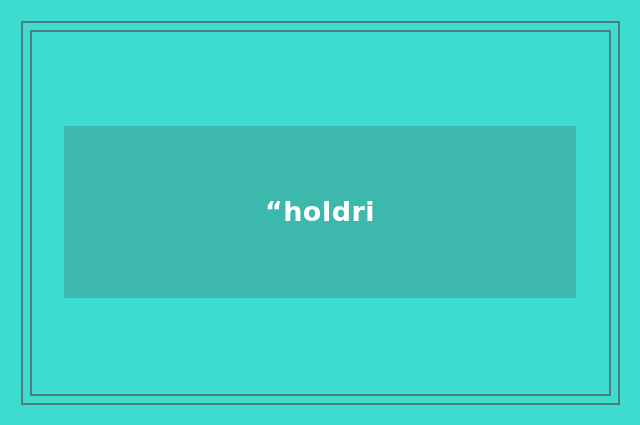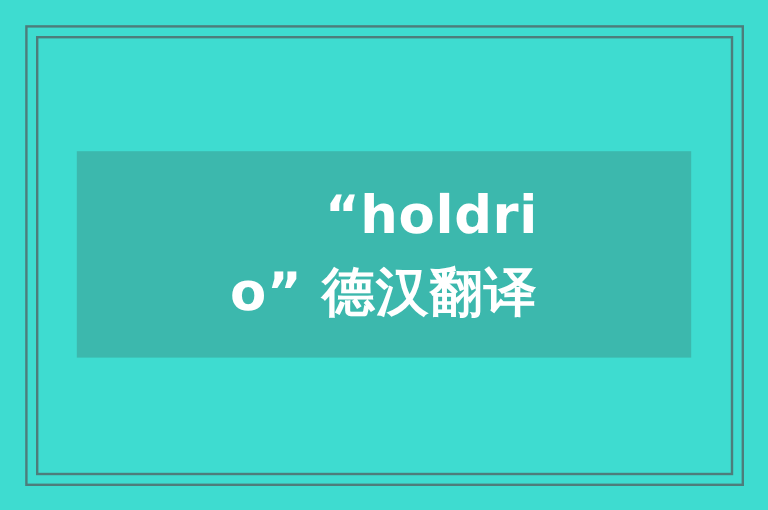--- a/index.html
+++ b/index.html
@@ -63,24 +63,24 @@
     box-sizing: border-box;
     display: flex;
     flex-direction: column;
     align-items: center;
     justify-content: center;
   }
 
   .headline {
     margin: 0;
     padding: 0;
-    text-align: right;
+    text-align: center;
     font-family: "DejaVu Sans", sans-serif;
     font-weight: bold;
-    font-size: 44px;
+    font-size: 27px;
     line-height: 64px;
     letter-spacing: 0.5px;
     color: #ffffff;
     white-space: nowrap;
   }
 
   .headline-line {
     display: block;
   }
 
@@ -95,19 +95,16 @@
 
   <div class="bg-field" style="background: rgb(62, 220, 208);"></div>
 
   <div class="frame-outer" style="border-color: rgb(77, 125, 123);"></div>
 
   <div class="frame-inner" style="border-color: rgb(77, 125, 123);"></div>
 
   <div class="title-card" style="background: rgb(60, 184, 173);">
     <div class="headline" style="color: rgb(255, 255, 255);">
       <span class="headline-line">“holdri</span>
-      <span class="headline-line">
-        <span>o”</span><span class="cjk"> 德汉翻译</span>
-      </span>
     </div>
   </div>
 
 </div>
 
 </body></html>

